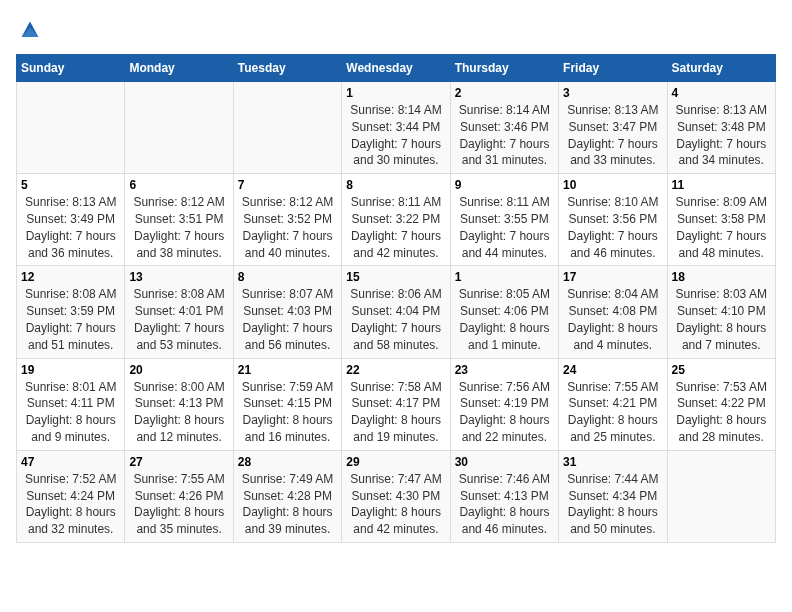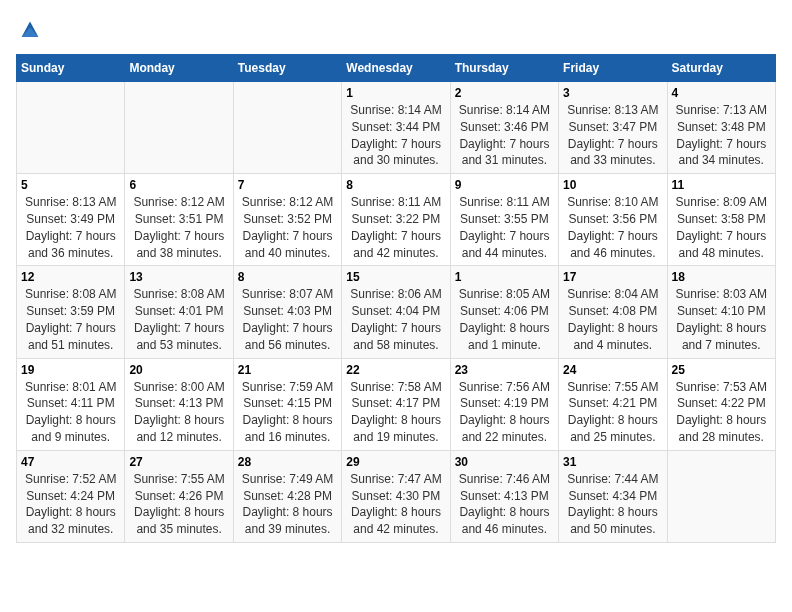--- a/index.html
+++ b/index.html
@@ -139,21 +139,21 @@
         </td>
         <td>
           <span class="day-number">3</span>
           <div class="day-info">Sunrise: 8:13 AM
 Sunset: 3:47 PM
 Daylight: 7 hours
 and 33 minutes.</div>
         </td>
         <td>
           <span class="day-number">4</span>
-          <div class="day-info">Sunrise: 7:13 AM
+          <div class="day-info">Sunrise: 8:13 AM
 Sunset: 3:48 PM
 Daylight: 7 hours
 and 34 minutes.</div>
         </td>
       </tr>
       <tr>
         <td>
           <span class="day-number">5</span>
           <div class="day-info">Sunrise: 8:13 AM
 Sunset: 3:49 PM

